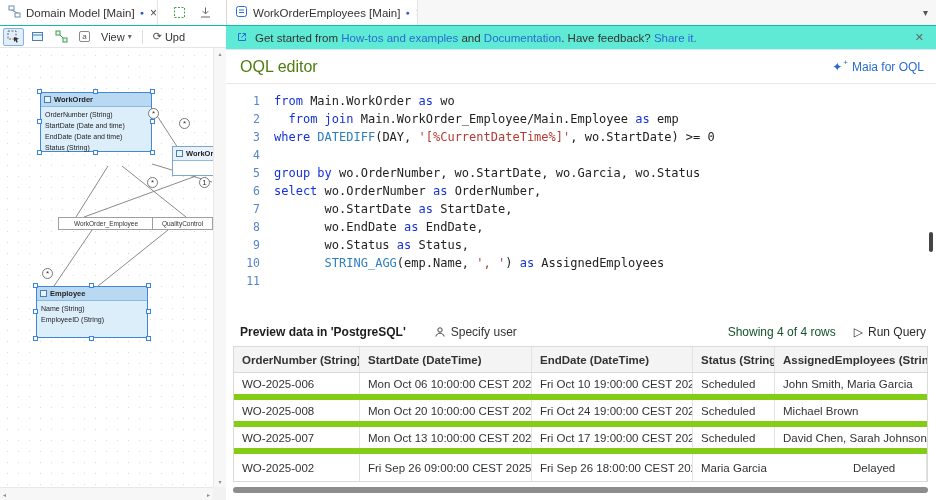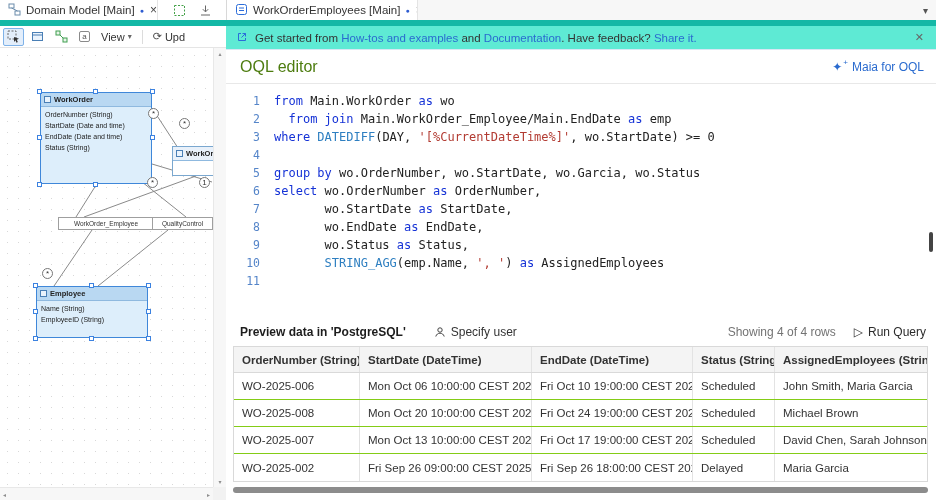--- a/index.html
+++ b/index.html
@@ -1,21 +1,21 @@
 <!DOCTYPE html>
 <html><head>
 <meta charset="utf-8">
 <style>
   *{box-sizing:border-box;margin:0;padding:0}
   html,body{width:936px;height:500px;overflow:hidden}
   body{font-family:"Liberation Sans",sans-serif;font-size:12px;color:#333;background:#fff;position:relative}
   #root{position:absolute;left:0;top:0;width:936px;height:500px;overflow:hidden}
 
   
-  .tabbar{position:absolute;left:0;top:0;width:936px;height:26px;background:#f7f7f7;border-bottom:6px solid #14b8a6;display:flex;align-items:stretch}
+  .tabbar{position:absolute;left:0;top:0;width:936px;height:26px;background:#f7f7f7;border-bottom:1px solid #14b8a6;display:flex;align-items:stretch}
   .tab{display:flex;align-items:center;gap:5px;padding:0 8px;background:#fff;border-right:1px solid #e4e4e4;font-size:11.5px;color:#333;white-space:nowrap;overflow:hidden}
   .tab-left{width:158px;flex:none}
   .tab-right{width:192px;flex:none;border-left:1px solid #d8d8d8}
   .tab-tools{width:68px;flex:none;display:flex;align-items:center;justify-content:center;gap:8px;background:#fff}
   .ttool{display:inline-flex;align-items:center;justify-content:center;width:18px;height:18px;cursor:pointer}
   .dirty-dot{font-size:7px;color:#2d5bd1;line-height:1}
   .tab-close{font-size:12px;color:#444;cursor:pointer;padding:0 1px}
   .tab-fill{flex:1}
   .overflow-caret{align-self:center;margin-right:8px;color:#555;font-size:10px;cursor:pointer}
 
@@ -70,28 +70,28 @@
   .code-line .ct{white-space:pre;color:#222}
   .tk-kw{color:#1532d6}
   .tk-fn{color:#2e7fc1}
   .tk-str{color:#b23b32}
   .tk-pl{color:#222}
   .editor-vthumb{position:absolute;right:3px;top:148px;width:4px;height:20px;background:#444;border-radius:2px}
 
   .preview-bar{position:absolute;left:0;top:292px;width:710px;height:28px;display:flex;align-items:center;padding:0 10px 0 14px;font-size:12px}
   .pv-title{font-weight:bold;color:#1d1d1d;white-space:nowrap}
   .specify-user{display:flex;align-items:center;gap:5px;margin-left:28px;color:#333;cursor:pointer;white-space:nowrap}
-  .showing{margin-left:auto;color:#737373;white-space:nowrap}
+  .showing{margin-left:auto;color:#14532d;white-space:nowrap}
   .run-query{display:flex;align-items:center;gap:5px;margin-left:18px;color:#2b2b2b;cursor:pointer;white-space:nowrap}
   .run-glyph{font-size:12px;color:#333}
 
   .ptable{position:absolute;left:7px;top:320px;width:695px;border:1px solid #d9d9d9;background:#fff;font-size:11.5px}
   .trow,.thead{display:flex;align-items:stretch}
   .thead{background:#f4f4f4;border-bottom:1px solid #d9d9d9;height:26px}
-  .trow{height:27px;border-bottom:1px solid #84cc16;background:#fff}
+  .trow{height:27px;border-bottom:6px solid #84cc16;background:#fff}
   .trow:last-child{border-bottom:none}
   .cell{display:flex;align-items:center;padding:0 8px;border-right:1px solid #e3e3e3;overflow:hidden;white-space:nowrap;color:#333}
   .hcell{font-weight:600;color:#333}
   .c0{width:126px;flex:none}.c1{width:172px;flex:none}.c2{width:161px;flex:none}.c3{width:82px;flex:none}.c4{width:154px;flex:1;border-right:none}
 
   .h-thumb{position:absolute;left:7px;top:461px;width:695px;height:6px;background:#8c8c8c;border-radius:3px}
 </style>
 </head>
 <body>
 
@@ -182,21 +182,21 @@
           <line x1="92" y1="182" x2="54" y2="238"></line>
           <line x1="122" y1="118" x2="186" y2="169"></line>
           <line x1="196" y1="128" x2="84" y2="169"></line>
           <line x1="168" y1="182" x2="98" y2="238"></line>
         </g>
       </svg>
 
       <div class="assoc-label" style="left:58px;top:169px;width:96px">WorkOrder_Employee</div>
       <div class="assoc-label" style="left:152px;top:169px;width:61px">QualityControl</div>
 
-      <div class="entity selected" style="left:40px;top:44px;width:112px;height:92px">
+      <div class="entity selected" style="left:40px;top:44px;width:112px;height:60px">
         <div class="entity-header">
           <span class="eicon"></span>
           <span>WorkOrder</span>
         </div>
         <div class="attrs">
             <div class="attr">OrderNumber (String)</div>
             <div class="attr">StartDate (Date and time)</div>
             <div class="attr">EndDate (Date and time)</div>
             <div class="attr">Status (String)</div>
           </div>
@@ -273,21 +273,21 @@
       <span class="maia">
         <span class="maia-star">✦</span>
         <span class="maia-plus">+</span>
         <span>Maia for OQL</span>
       </span>
     </div>
 
     <div class="editor">
       <div id="code-lines" style="padding-top:8px">
           <div class="code-line"><span class="ln">1</span><span class="ct"><span class="tk-kw">from</span><span class="tk-pl"> Main.WorkOrder </span><span class="tk-kw">as</span><span class="tk-pl"> wo</span></span></div>
-          <div class="code-line"><span class="ln">2</span><span class="ct"><span class="tk-pl">  </span><span class="tk-kw">from join</span><span class="tk-pl"> Main.WorkOrder_Employee/Main.EndDate </span><span class="tk-kw">as</span><span class="tk-pl"> emp</span></span></div>
+          <div class="code-line"><span class="ln">2</span><span class="ct"><span class="tk-pl">  </span><span class="tk-kw">from join</span><span class="tk-pl"> Main.WorkOrder_Employee/Main.Employee </span><span class="tk-kw">as</span><span class="tk-pl"> emp</span></span></div>
           <div class="code-line"><span class="ln">3</span><span class="ct"><span class="tk-kw">where</span><span class="tk-pl"> </span><span class="tk-fn">DATEDIFF</span><span class="tk-pl">(DAY, </span><span class="tk-str">'[%CurrentDateTime%]'</span><span class="tk-pl">, wo.StartDate) &gt;= 0</span></span></div>
           <div class="code-line"><span class="ln">4</span></div>
           <div class="code-line"><span class="ln">5</span><span class="ct"><span class="tk-kw">group by</span><span class="tk-pl"> wo.OrderNumber, wo.StartDate, wo.Garcia, wo.Status</span></span></div>
           <div class="code-line"><span class="ln">6</span><span class="ct"><span class="tk-kw">select</span><span class="tk-pl"> wo.OrderNumber </span><span class="tk-kw">as</span><span class="tk-pl"> OrderNumber,</span></span></div>
           <div class="code-line"><span class="ln">7</span><span class="ct"><span class="tk-pl">       wo.StartDate </span><span class="tk-kw">as</span><span class="tk-pl"> StartDate,</span></span></div>
           <div class="code-line"><span class="ln">8</span><span class="ct"><span class="tk-pl">       wo.EndDate </span><span class="tk-kw">as</span><span class="tk-pl"> EndDate,</span></span></div>
           <div class="code-line"><span class="ln">9</span><span class="ct"><span class="tk-pl">       wo.Status </span><span class="tk-kw">as</span><span class="tk-pl"> Status,</span></span></div>
           <div class="code-line"><span class="ln">10</span><span class="ct"><span class="tk-pl">       </span><span class="tk-fn">STRING_AGG</span><span class="tk-pl">(emp.Name, </span><span class="tk-str">', '</span><span class="tk-pl">) </span><span class="tk-kw">as</span><span class="tk-pl"> AssignedEmployees</span></span></div>
           <div class="code-line"><span class="ln">11</span><span class="ct"></span></div>
         </div>
@@ -337,21 +337,21 @@
             <div class="cell c0">WO-2025-007</div>
             <div class="cell c1">Mon Oct 13 10:00:00 CEST 2025</div>
             <div class="cell c2">Fri Oct 17 19:00:00 CEST 2025</div>
             <div class="cell c3">Scheduled</div>
             <div class="cell c4">David Chen, Sarah Johnson</div>
           </div>
           <div class="trow">
             <div class="cell c0">WO-2025-002</div>
             <div class="cell c1">Fri Sep 26 09:00:00 CEST 2025</div>
             <div class="cell c2">Fri Sep 26 18:00:00 CEST 2025</div>
+            <div class="cell c4">Maria Garcia</div>
             <div class="cell c3">Delayed</div>
-            <div class="cell c4">Maria Garcia</div>
           </div>
         </div>
     </div>
 
     <div class="h-thumb"></div>
   </div>
 </div>
 
 </body></html>

